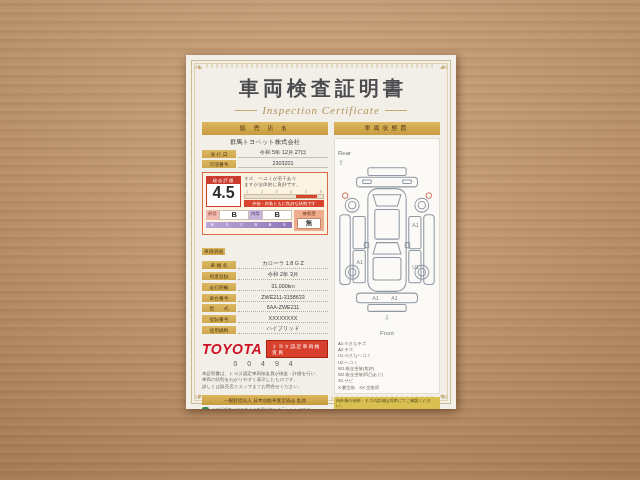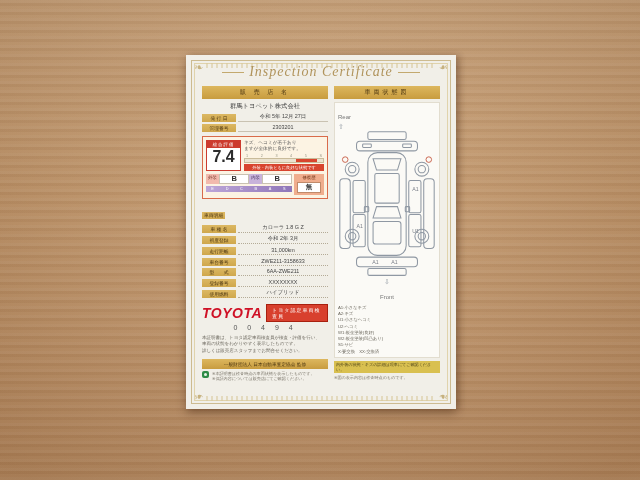--- a/index.html
+++ b/index.html
@@ -25,21 +25,21 @@
   .deco-bottom{bottom:2px;background:repeating-linear-gradient(90deg,#d8c89b 0 2px, transparent 2px 5px);}
   .corner{position:absolute;color:#c6b17e;font-size:11px;line-height:1;}
   .c-tl{left:2px;top:1px;} .c-tr{right:2px;top:1px;transform:scaleX(-1);}
   .c-bl{left:2px;bottom:1px;transform:scaleY(-1);} .c-br{right:2px;bottom:1px;transform:scale(-1);}
   .content{position:absolute;inset:7px;padding:0 9px;}
   .title{margin-top:13px;text-align:center;font-family:"Liberation Serif","DejaVu Serif",serif;
     font-size:20px;font-weight:bold;color:#4d4c50;letter-spacing:4px;padding-left:4px;}
   .subtitle{display:flex;align-items:center;justify-content:center;gap:5px;margin-top:2px;}
   .subtitle .rule{width:22px;height:0;border-top:1px solid #c3a96e;}
   .subtitle .sub-text{font-family:"Liberation Serif","DejaVu Serif",serif;font-style:italic;
-    font-size:14px;color:#b1945c;letter-spacing:1px;text-align:right;}
+    font-size:11px;color:#b1945c;letter-spacing:1px;text-align:right;}
   .columns{display:flex;gap:6px;margin-top:6px;}
   .col-left{width:126px;}
   .col-right{width:106px;}
   .bar-header{background:linear-gradient(#ddb75e,#c89c3f);color:#4a3410;font-size:6px;
     text-align:center;padding:2px 0;letter-spacing:3px;}
   .dealer-name{font-size:6.3px;color:#3c3c3c;text-align:center;margin:3px 0 1px;}
   .meta-row{display:flex;align-items:center;margin-top:2px;gap:2px;}
   .chip{background:linear-gradient(#dcb863,#cfa74c);color:#4a3410;font-size:4.8px;
     padding:1px 2px;min-width:30px;text-align:center;flex:none;}
   .meta-val{flex:1;text-align:center;font-size:5.4px;color:#444;border-bottom:1px solid #c9c2b2;padding-bottom:1px;}
@@ -104,20 +104,21 @@
     <div class="inner"></div>
     <div class="deco-strip deco-top"></div>
     <div class="deco-strip deco-bottom"></div>
     <span class="corner c-tl">❧</span>
     <span class="corner c-tr">❧</span>
     <span class="corner c-bl">❧</span>
     <span class="corner c-br">❧</span>
   </div>
 
   <div class="content">
+    <div class="title">車両検査証明書</div>
     <div class="subtitle">
       <span class="rule"></span>
       <span class="sub-text">Inspection Certificate</span>
       <span class="rule"></span>
     </div>
 
     <div class="columns">
 
       <div class="col-left">
         <div class="bar-header">販 売 店 名</div>
@@ -129,21 +130,21 @@
         </div>
         <div class="meta-row">
           <span class="chip">管理番号</span>
           <span class="meta-val">2303201</span>
         </div>
 
         <div class="eval-box">
           <div class="eval-top">
             <div class="score-box">
               <div class="score-label">総合評価</div>
-              <div class="score-num">7.4</div>
+              <div class="score-num">4.5</div>
             </div>
             <div class="eval-right">
               <div class="eval-comment">キズ、ヘコミが若干あり</div>
               <div class="eval-comment">ますが全体的に良好です。</div>
               <div class="scale-ticks">
                 <span>1</span>
                 <span>2</span>
                 <span>3</span>
                 <span>4</span>
                 <span>5</span>

